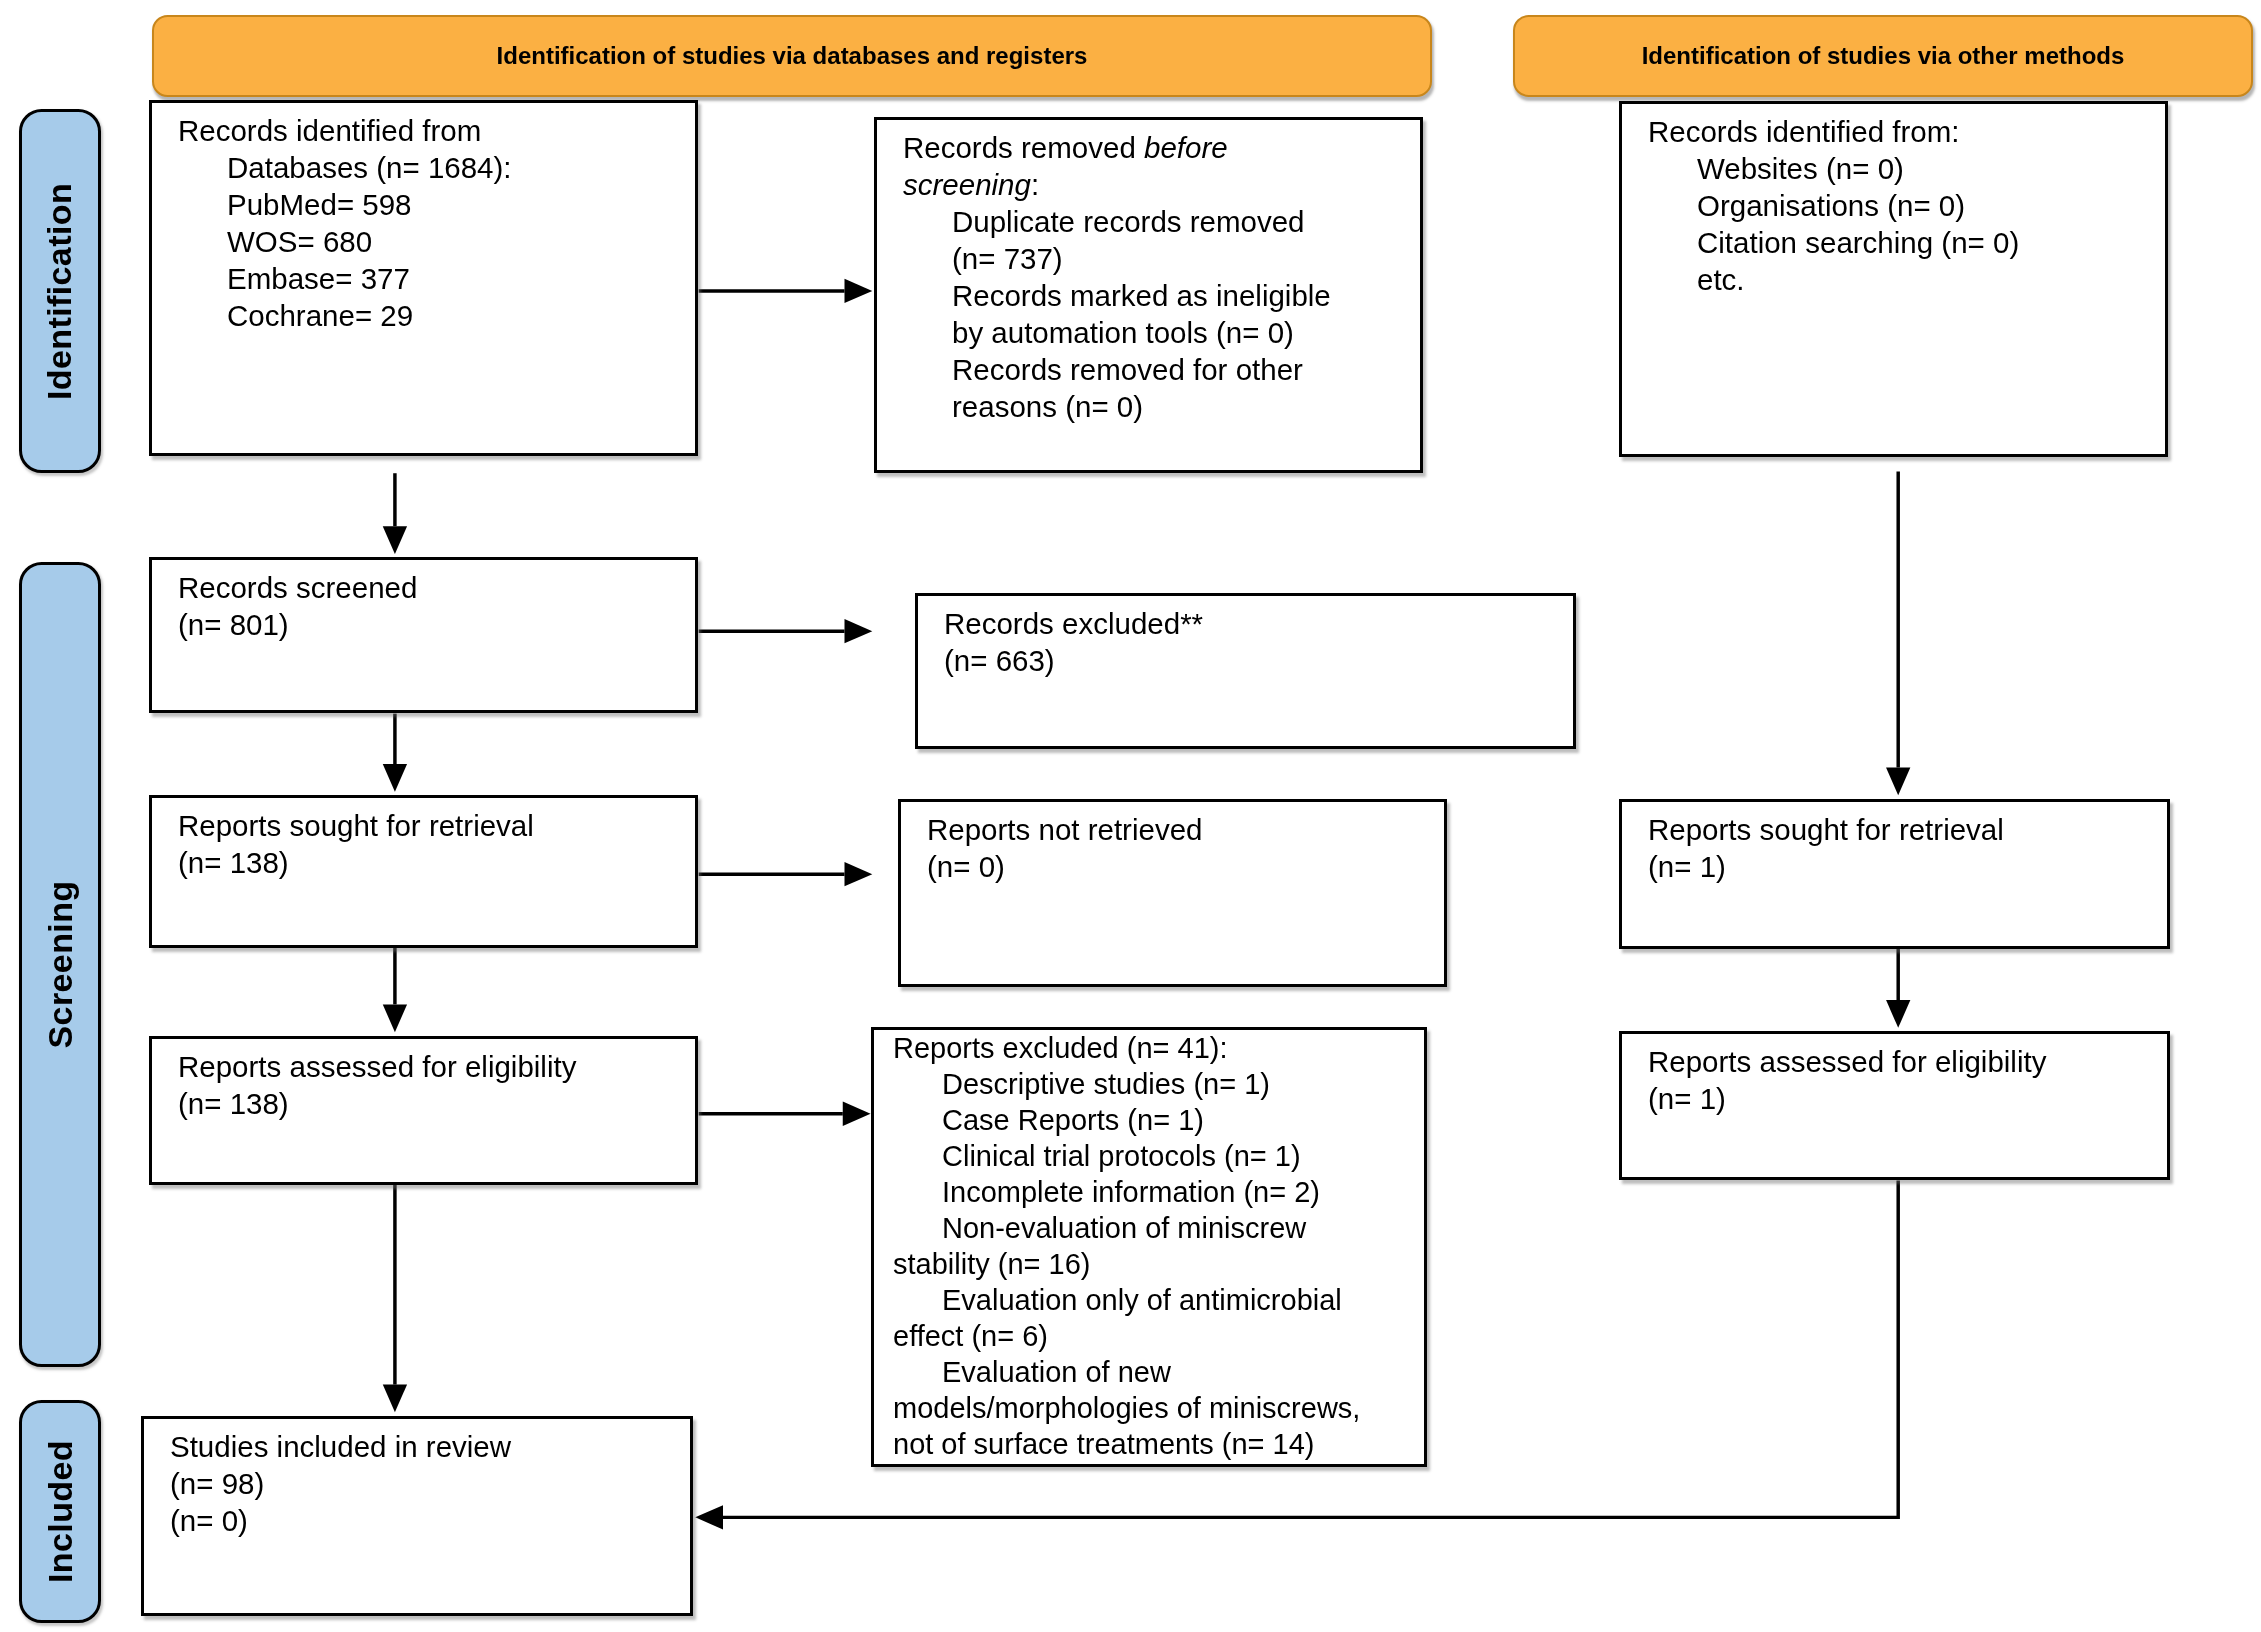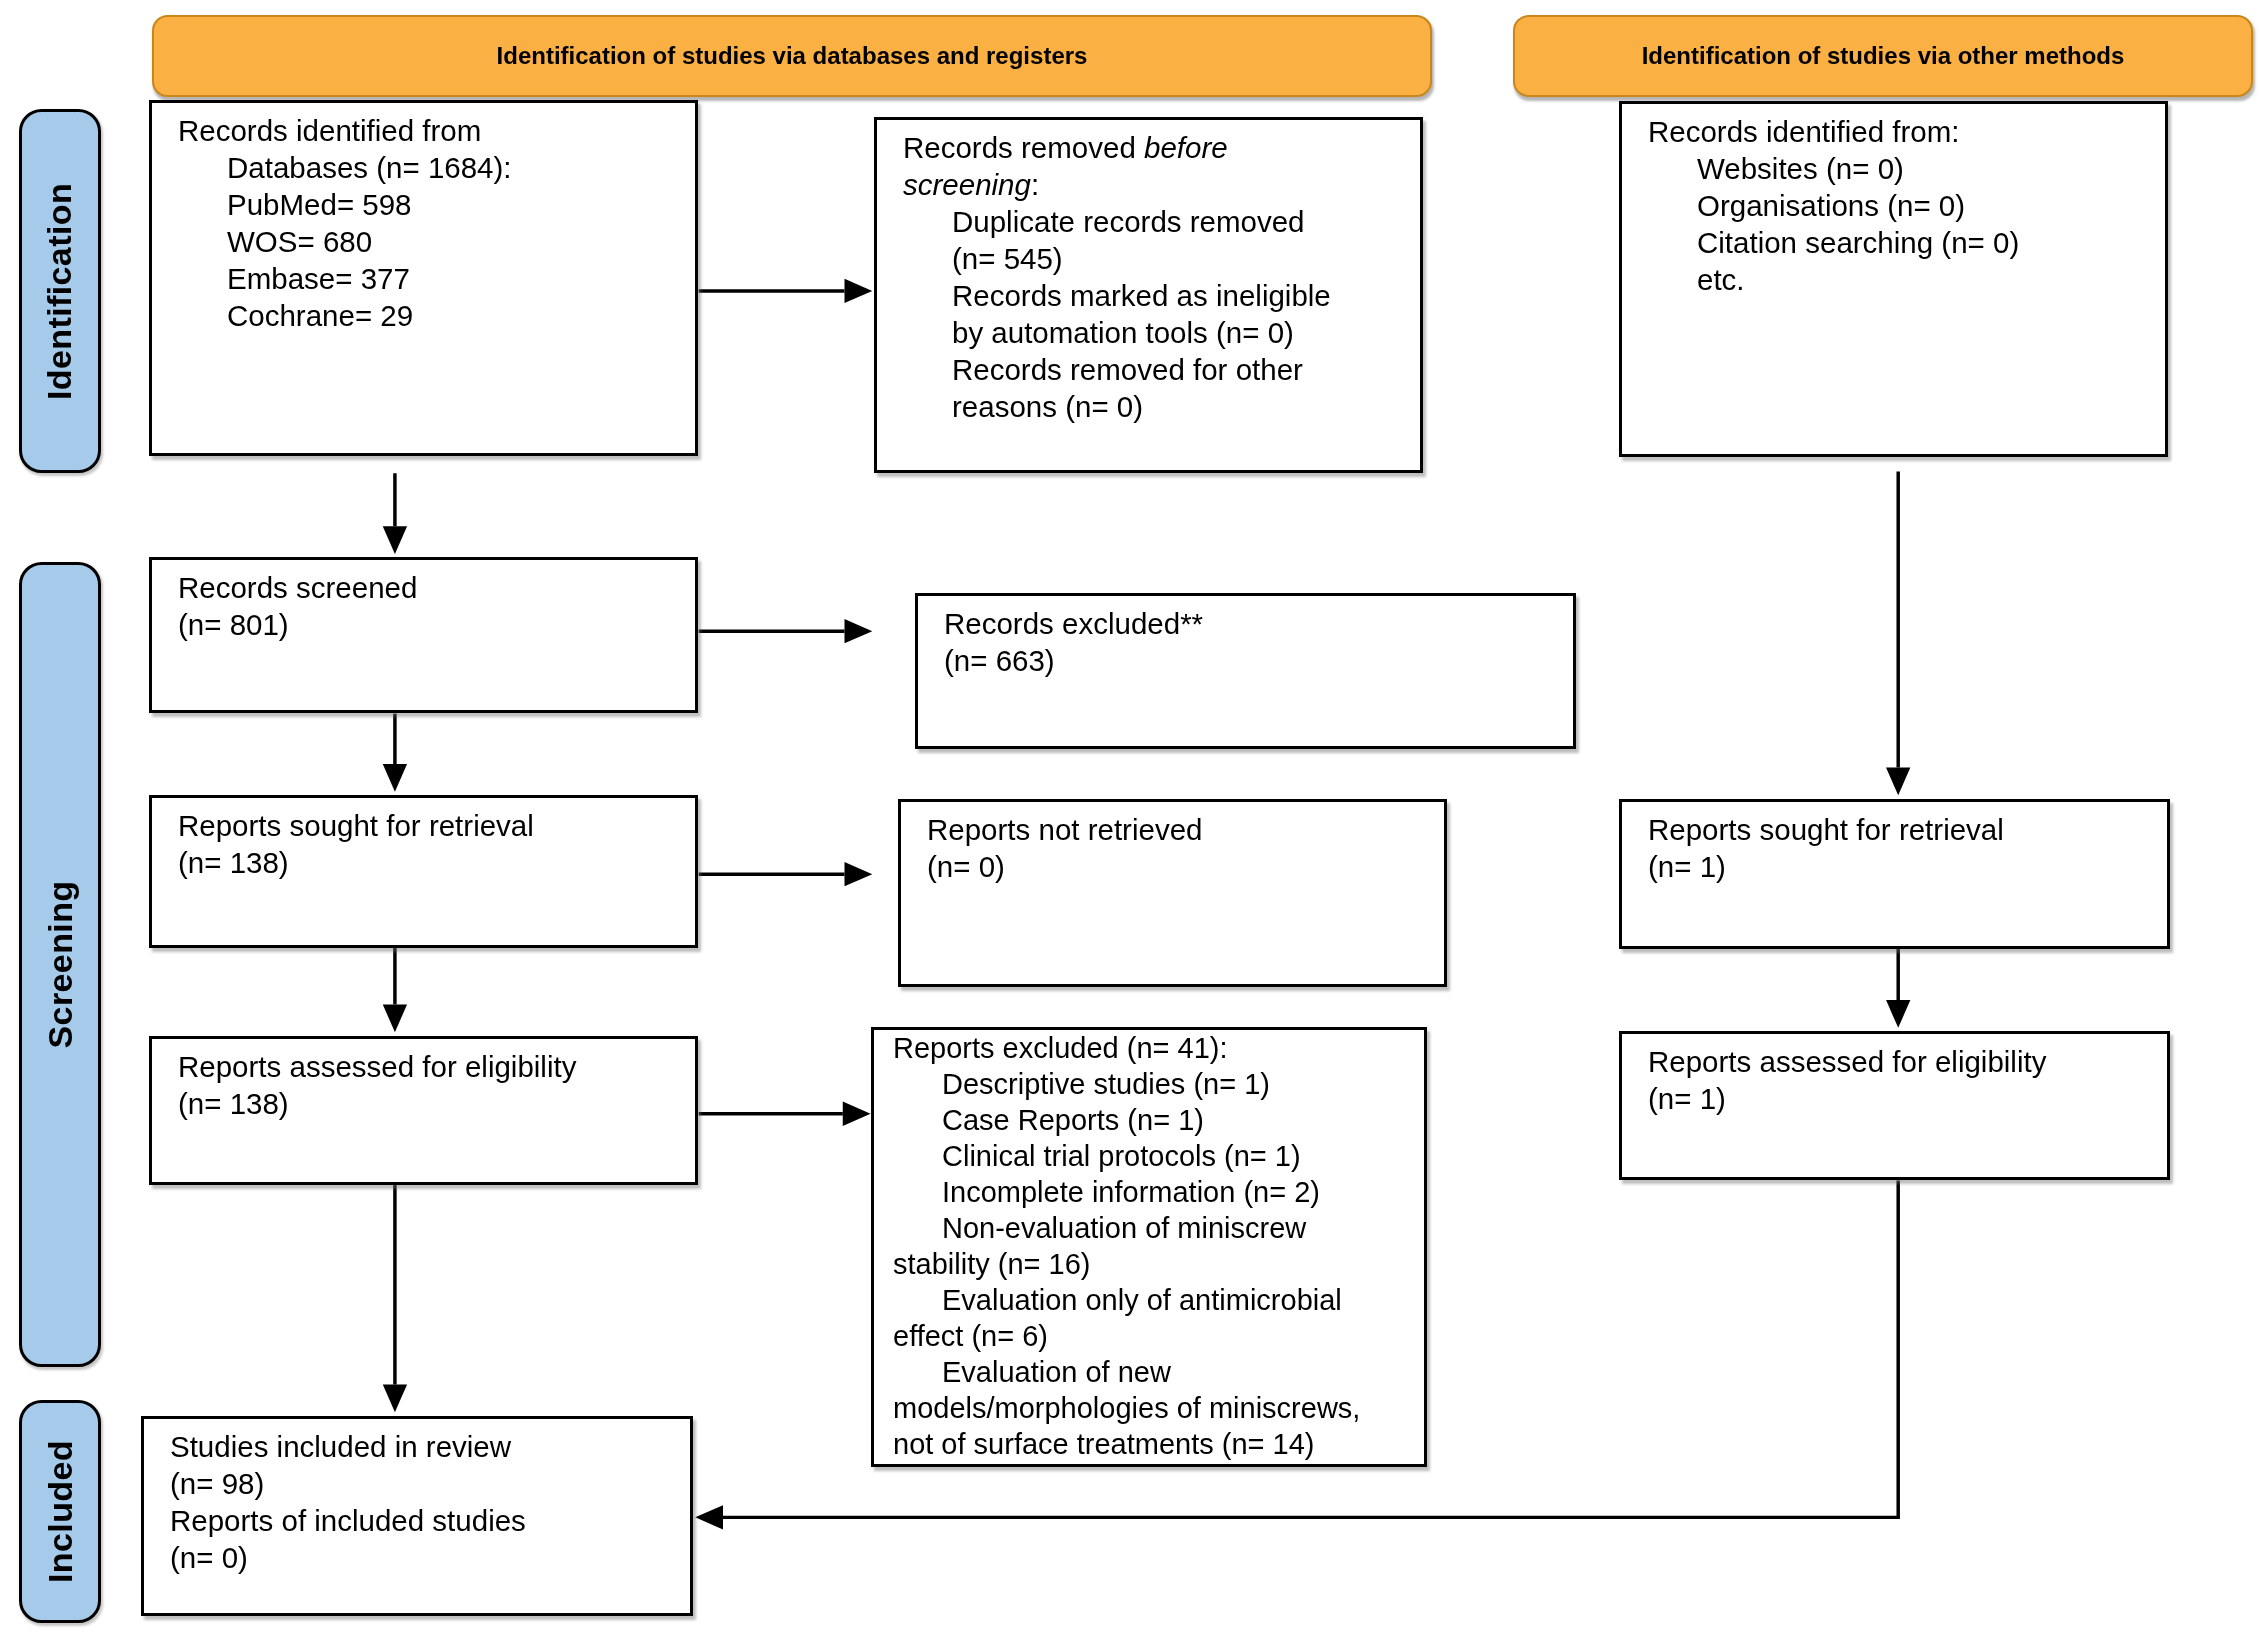--- a/index.html
+++ b/index.html
@@ -119,29 +119,28 @@
       <div class="line indent-0"><span>Reports sought for retrieval</span></div>
       <div class="line indent-0"><span>(n= 138)</span></div>
     </div>
   <div class="box" style="left:149px;top:1036px;width:549px;height:149px;">
       <div class="line indent-0"><span>Reports assessed for eligibility</span></div>
       <div class="line indent-0"><span>(n= 138)</span></div>
     </div>
   <div class="box" style="left:141px;top:1416px;width:552px;height:200px;">
       <div class="line indent-0"><span>Studies included in review</span></div>
       <div class="line indent-0"><span>(n= 98)</span></div>
-      <div class="line indent-0"><span>Reports of included studies</span></div>
       <div class="line indent-0"><span>(n= 0)</span></div>
     </div>
 
   <div class="box" style="left:874px;top:117px;width:549px;height:356px;">
       <div class="line indent-0"><span>Records removed </span><span class="it">before</span></div>
       <div class="line indent-0"><span class="it">screening</span><span>:</span></div>
       <div class="line indent-1"><span>Duplicate records removed</span></div>
-      <div class="line indent-1"><span>(n= 545)</span></div>
+      <div class="line indent-1"><span>(n= 737)</span></div>
       <div class="line indent-1"><span>Records marked as ineligible</span></div>
       <div class="line indent-1"><span>by automation tools (n= 0)</span></div>
       <div class="line indent-1"><span>Records removed for other</span></div>
       <div class="line indent-1"><span>reasons (n= 0)</span></div>
     </div>
   <div class="box" style="left:915px;top:557px;width:661px;height:156px;margin-top:36px;">
       <div class="line indent-0"><span>Records excluded**</span></div>
       <div class="line indent-0"><span>(n= 663)</span></div>
     </div>
   <div class="box" style="left:898px;top:799px;width:549px;height:188px;">

